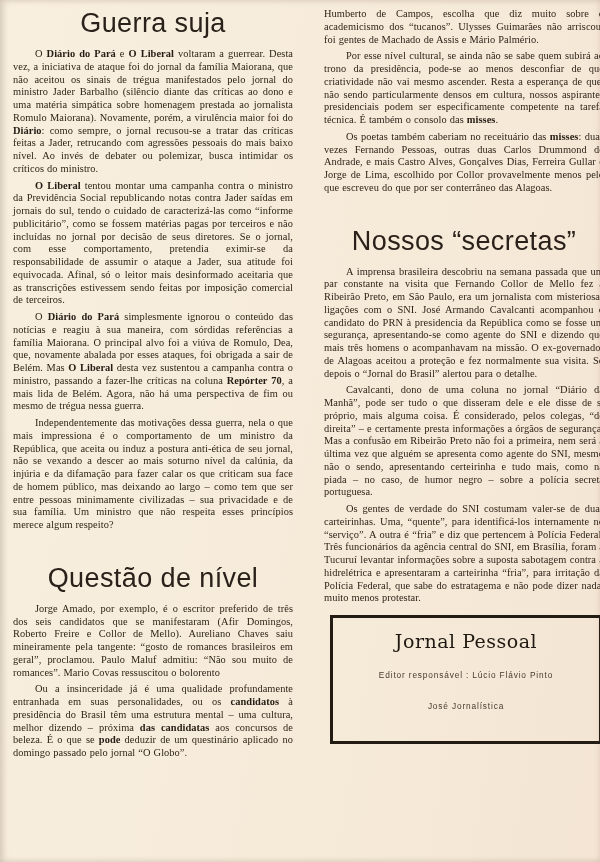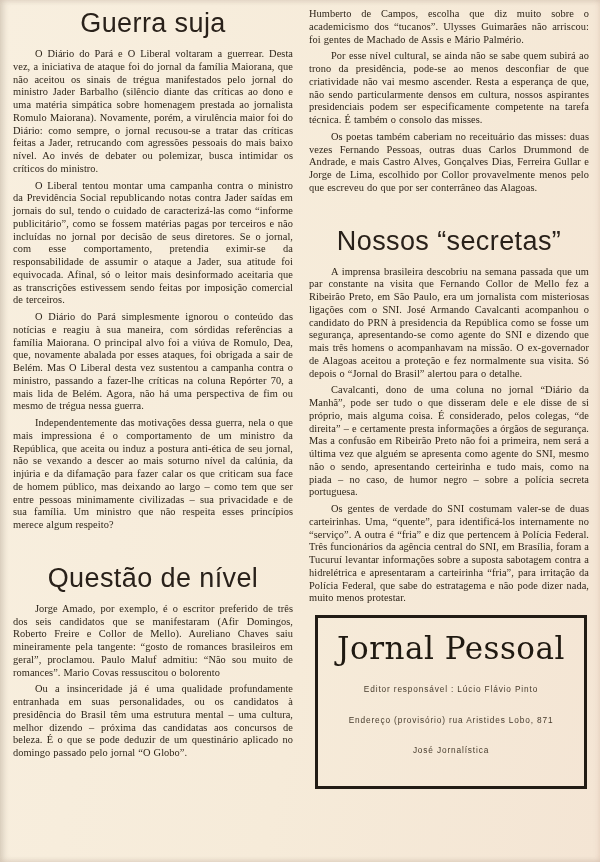--- a/index.html
+++ b/index.html
@@ -7,21 +7,21 @@
     position:relative;
     width:600px;height:862px;
     box-sizing:border-box;
     margin:0 auto;
     background:linear-gradient(100deg,#f8efdf 0%,#f6ebd9 55%,#f4e5d4 100%);
     box-shadow:inset 3px 0 6px rgba(60,45,30,.18), inset -2px 0 5px rgba(200,140,120,.12);
     font-family:"Liberation Serif", serif;
     color:#2e2519;
     overflow:hidden;
     padding:8px 10px 0 13px;
-    display:flex;gap:16px;
+    display:flex;gap:31px;
   }
   .col{flex:0 0 280px;width:280px;}
   .headline{
     font-family:"Liberation Sans", sans-serif;
     font-weight:400;
     font-size:27px;
     letter-spacing:.4px;
     text-align:center;
     color:#29211a;
     margin:0 0 9px 0;
@@ -30,31 +30,31 @@
   .article p.para, .cont p.para{
     margin:0 0 4px 0;
     font-size:10.4px;
     line-height:12.75px;
     text-align:justify;
     text-indent:22px;
     word-spacing:.4px;
     letter-spacing:.05px;
   }
   .cont p.para:first-child{text-indent:0;}
-  .para b{font-weight:400;color:#241c14;}
+  .para b{font-weight:700;color:#241c14;}
   .masthead{
     border:3px solid #221c15;
     margin:10px 2px 0 6px;
     padding:9px 8px 11px;
     text-align:center;
     background:transparent;
   }
   .masthead-logo{
     font-family:"DejaVu Serif", serif;
-    font-size:31px;
+    font-size:19px;
     font-weight:500;
     letter-spacing:.5px;
     color:#1f1911;
     margin:3px 0 9px 0;
   }
   .masthead p.m-line{
     font-family:"Liberation Sans", sans-serif;
     font-size:8.3px;
     letter-spacing:.85px;
     line-height:13.5px;
@@ -102,19 +102,18 @@
           <p class="para">A imprensa brasileira descobriu na semana passada que um par constante na visita que Fernando Collor de Mello fez a Ribeirão Preto, em São Paulo, era um jornalista com misteriosas ligações com o SNI. José Armando Cavalcanti acompanhou o candidato do PRN à presidencia da República como se fosse um segurança, apresentando-se como agente do SNI e dizendo que mais três homens o acompanhavam na missão. O ex-governador de Alagoas aceitou a proteção e fez normalmente sua visita. Só depois o “Jornal do Brasil” alertou para o detalhe.</p>
           <p class="para">Cavalcanti, dono de uma coluna no jornal “Diário da Manhã”, pode ser tudo o que disseram dele e ele disse de si próprio, mais alguma coisa. É considerado, pelos colegas, “de direita” – e certamente presta informações a órgãos de segurança. Mas a confusão em Ribeirão Preto não foi a primeira, nem será a última vez que alguém se apresenta como agente do SNI, mesmo não o sendo, apresentando certeirinha e tudo mais, como na piada – no caso, de humor negro – sobre a polícia secreta portuguesa.</p>
           <p class="para">Os gentes de verdade do SNI costumam valer-se de duas carteirinhas. Uma, “quente”, para identificá-los internamente no “serviço”. A outra é “fria” e diz que pertencem à Polícia Federal. Três funcionários da agência central do SNI, em Brasília, foram a Tucuruí levantar informações sobre a suposta sabotagem contra a hidrelétrica e apresentaram a carteirinha “fria”, para irritação da Polícia Federal, que sabe do estratagema e não pode dizer nada, muito menos protestar.</p>
         </div>
     </div>
 
     <div class="masthead">
       <div class="masthead-logo">Jornal Pessoal</div>
       <div>
           <p class="m-line">Editor responsável :  Lúcio Flávio Pinto</p>
-          <p class="m-line">Endereço (provisório)   rua Aristides Lobo, 871</p>
           <p class="m-line">José Jornalística</p>
         </div>
     </div>
   </div>
 
 </div>
 
 </body></html>

